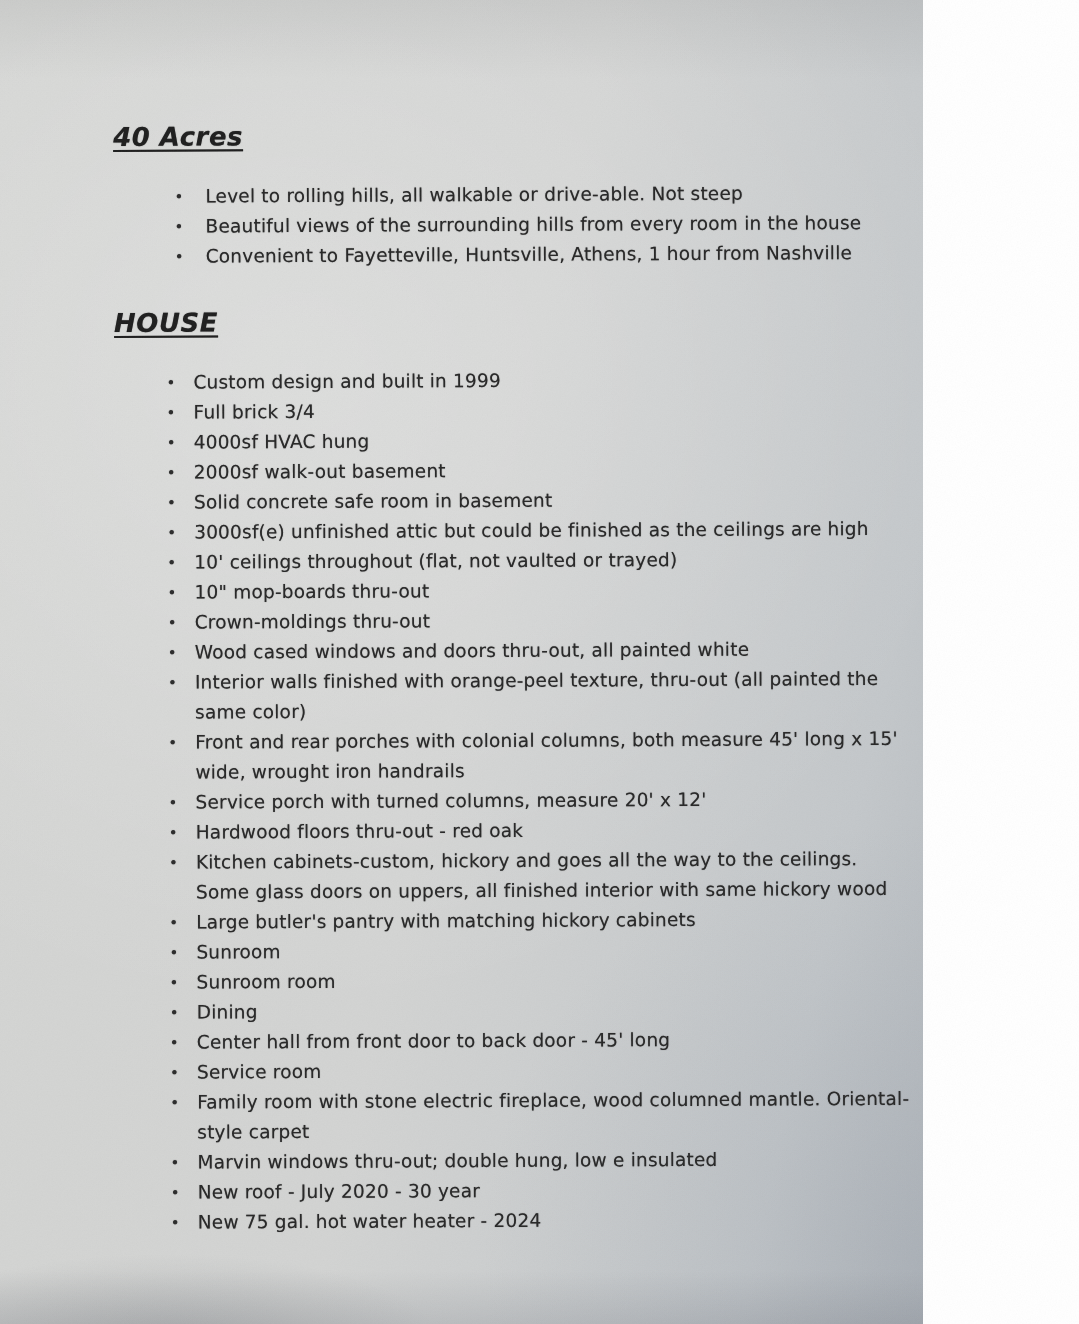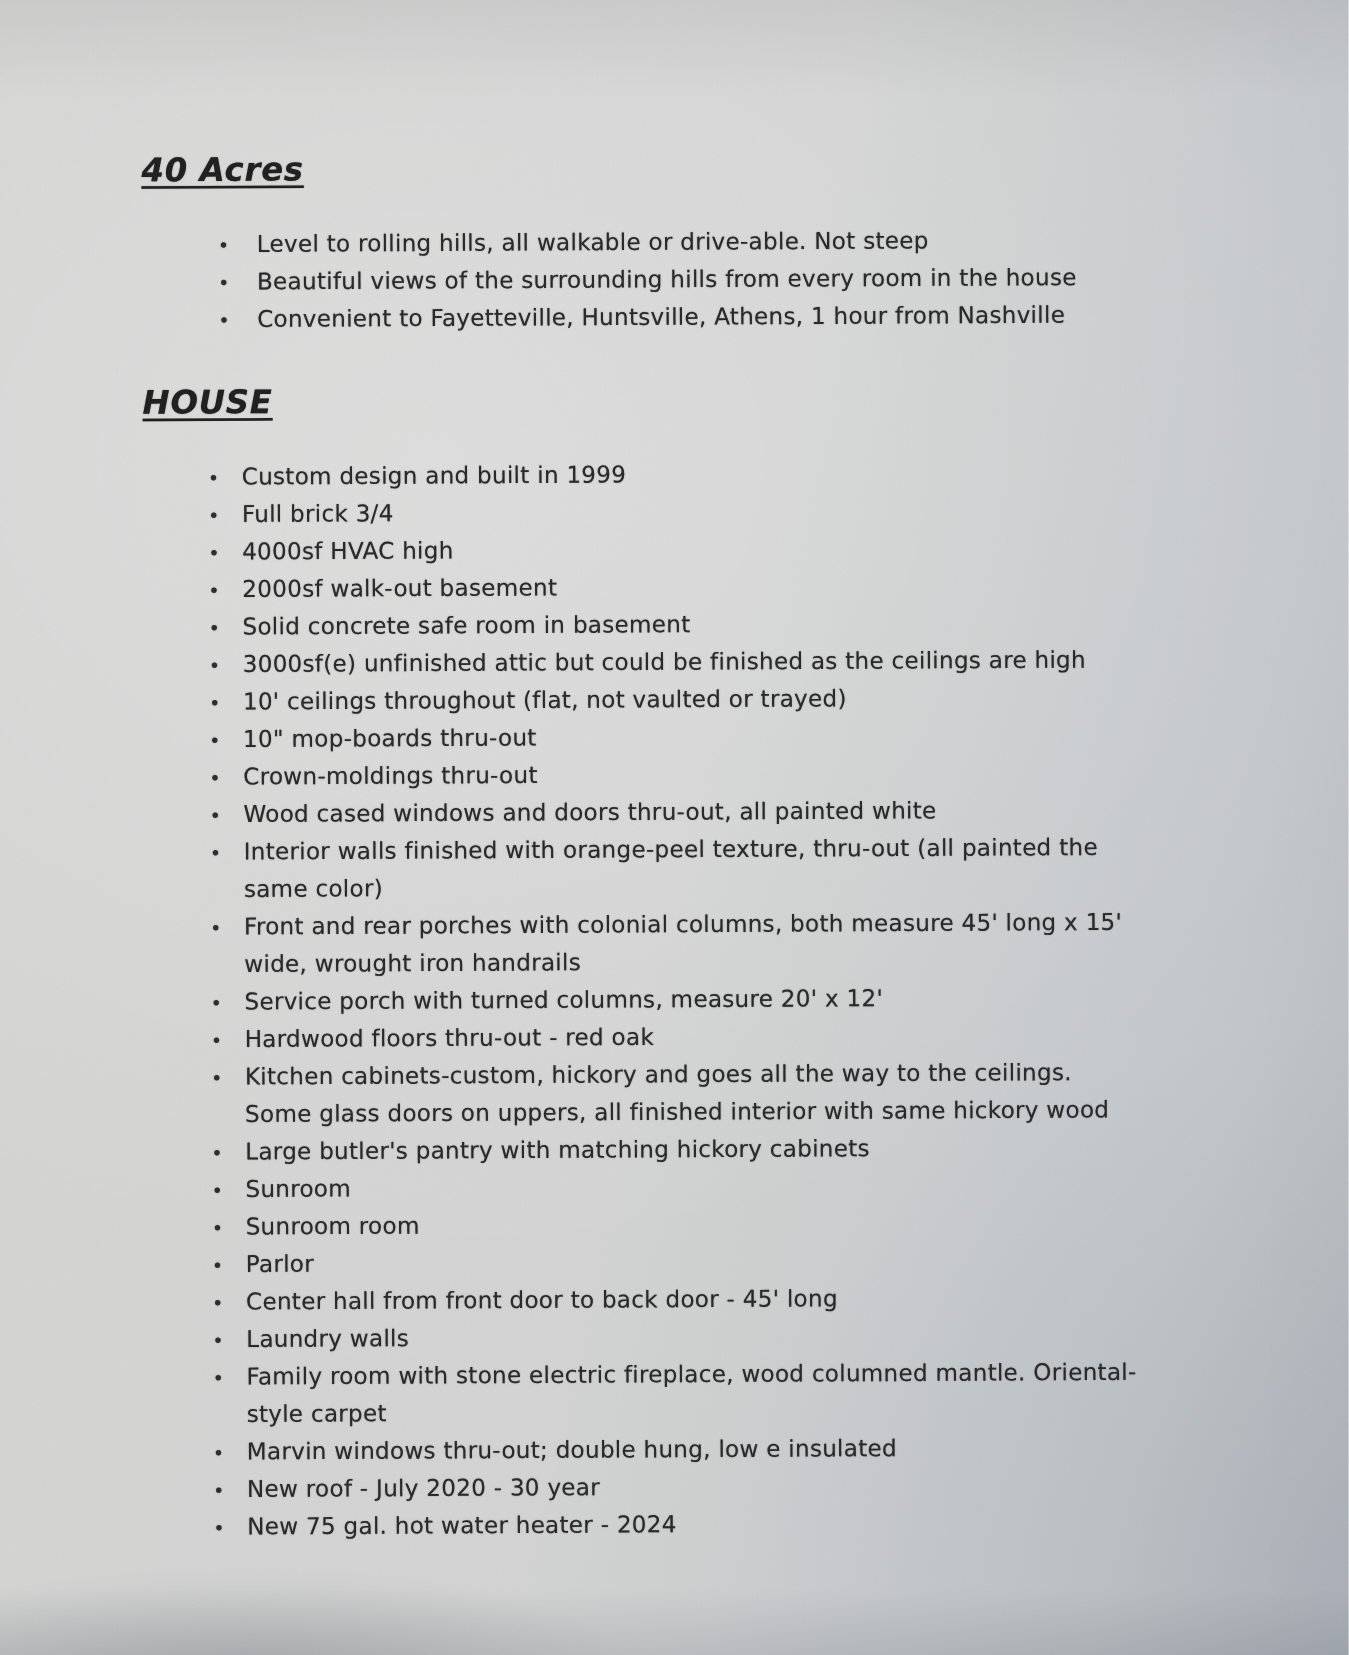--- a/index.html
+++ b/index.html
@@ -6,21 +6,21 @@
     margin: 0;
     padding: 0;
     width: 1079px;
     height: 1324px;
     overflow: hidden;
     font-family: "DejaVu Sans", sans-serif;
   }
 
   .page {
     position: relative;
-    width: 1079px;
+    width: 923px;
     height: 1324px;
     background:
       
       linear-gradient(180deg, rgba(110,112,112,0.12) 0%, rgba(110,112,112,0) 6%),
       
       linear-gradient(0deg, rgba(85,90,100,0.16) 0%, rgba(85,90,100,0) 4%),
       
       radial-gradient(42% 9% at 18% 101%, rgba(70,75,82,0.20) 0%, rgba(70,75,82,0) 70%),
       
       radial-gradient(130% 85% at 32% 28%, rgba(255,255,255,0.22) 0%, rgba(255,255,255,0) 58%),
@@ -104,42 +104,42 @@
           <li><span class="bullet">•</span><span>Beautiful views of the surrounding hills from every room in the house</span></li>
           <li><span class="bullet">•</span><span>Convenient to Fayetteville, Huntsville, Athens, 1 hour from Nashville</span></li>
         </ul>
   </div>
 
   <div class="section section-1">
     <h2 class="section-heading">HOUSE</h2>
     <ul class="section-list">
           <li><span class="bullet">•</span><span>Custom design and built in 1999</span></li>
           <li><span class="bullet">•</span><span>Full brick 3/4</span></li>
-          <li><span class="bullet">•</span><span>4000sf HVAC high</span></li>
+          <li><span class="bullet">•</span><span>4000sf HVAC hung</span></li>
           <li><span class="bullet">•</span><span>2000sf walk-out basement</span></li>
           <li><span class="bullet">•</span><span>Solid concrete safe room in basement</span></li>
           <li><span class="bullet">•</span><span>3000sf(e) unfinished attic but could be finished as the ceilings are high</span></li>
           <li><span class="bullet">•</span><span>10' ceilings throughout (flat, not vaulted or trayed)</span></li>
           <li><span class="bullet">•</span><span>10" mop-boards thru-out</span></li>
           <li><span class="bullet">•</span><span>Crown-moldings thru-out</span></li>
           <li><span class="bullet">•</span><span>Wood cased windows and doors thru-out, all painted white</span></li>
           <li><span class="bullet">•</span><span>Interior walls finished with orange-peel texture, thru-out (all painted the
 same color)</span></li>
           <li><span class="bullet">•</span><span>Front and rear porches with colonial columns, both measure 45' long x 15'
 wide, wrought iron handrails</span></li>
           <li><span class="bullet">•</span><span>Service porch with turned columns, measure 20' x  12'</span></li>
           <li><span class="bullet">•</span><span>Hardwood floors thru-out - red oak</span></li>
           <li><span class="bullet">•</span><span>Kitchen cabinets-custom, hickory and goes all the way to the ceilings.
 Some glass doors on uppers, all finished interior with same hickory wood</span></li>
           <li><span class="bullet">•</span><span>Large butler's pantry with matching hickory cabinets</span></li>
           <li><span class="bullet">•</span><span>Sunroom</span></li>
           <li><span class="bullet">•</span><span>Sunroom room</span></li>
-          <li><span class="bullet">•</span><span>Parlor</span></li>
+          <li><span class="bullet">•</span><span>Dining</span></li>
           <li><span class="bullet">•</span><span>Center hall from front door to back door - 45' long</span></li>
-          <li><span class="bullet">•</span><span>Laundry walls</span></li>
+          <li><span class="bullet">•</span><span>Service room</span></li>
           <li><span class="bullet">•</span><span>Family room with stone electric fireplace, wood columned mantle. Oriental-
 style carpet</span></li>
           <li><span class="bullet">•</span><span>Marvin windows thru-out; double hung, low e insulated</span></li>
           <li><span class="bullet">•</span><span>New roof - July 2020 - 30 year</span></li>
           <li><span class="bullet">•</span><span>New 75 gal. hot water heater - 2024</span></li>
         </ul>
   </div>
 </div>
 
   <svg class="noise-overlay" width="1079" height="1324" xmlns="http://www.w3.org/2000/svg">

